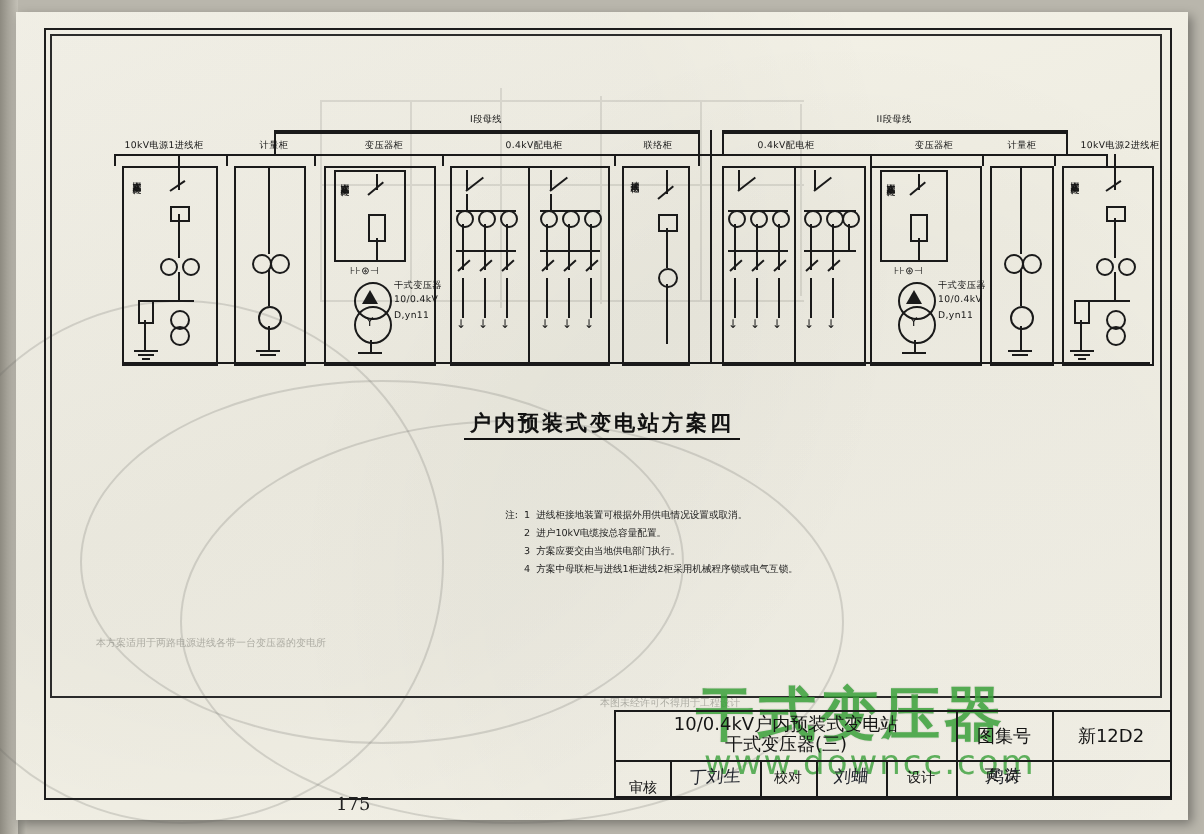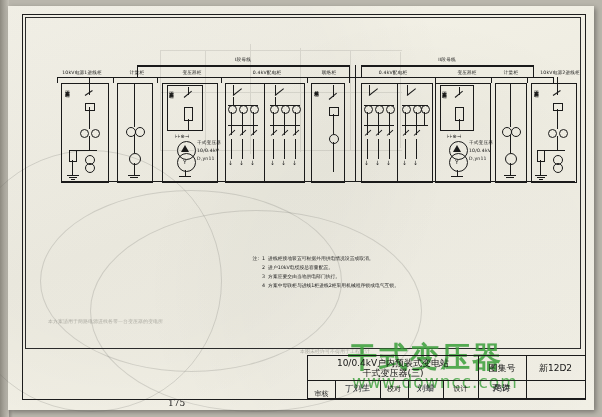--- a/index.html
+++ b/index.html
@@ -387,20 +387,23 @@
     <div class="ln hz" style="left:510px;top:158px;width:12px;"></div>
     <div class="ln hz" style="left:512px;top:160px;width:8px;"></div>
     <div class="ln hz" style="left:514px;top:162px;width:4px;"></div>
 
     <div class="ln hz" style="left:36px;top:164px;width:514px;"></div>
 
     <div class="ln vt" style="left:64px;top:60px;height:8px;"></div>
     <div class="ln vt" style="left:532px;top:60px;height:8px;"></div>
   </div>
 
+  <div class="main-title">
+    <span>户内预装式变电站方案四</span>
+  </div>
 
   <div class="notes">
     <div class="nrow">
       <span class="nidx">注:</span><span>1&nbsp;&nbsp;</span><span>进线柜接地装置可根据外用供电情况设置或取消。</span>
     </div>
     <div class="nrow">
       <span class="nidx"></span><span>2&nbsp;&nbsp;</span><span>进户10kV电缆按总容量配置。</span>
     </div>
     <div class="nrow">
       <span class="nidx"></span><span>3&nbsp;&nbsp;</span><span>方案应要交由当地供电部门执行。</span>

